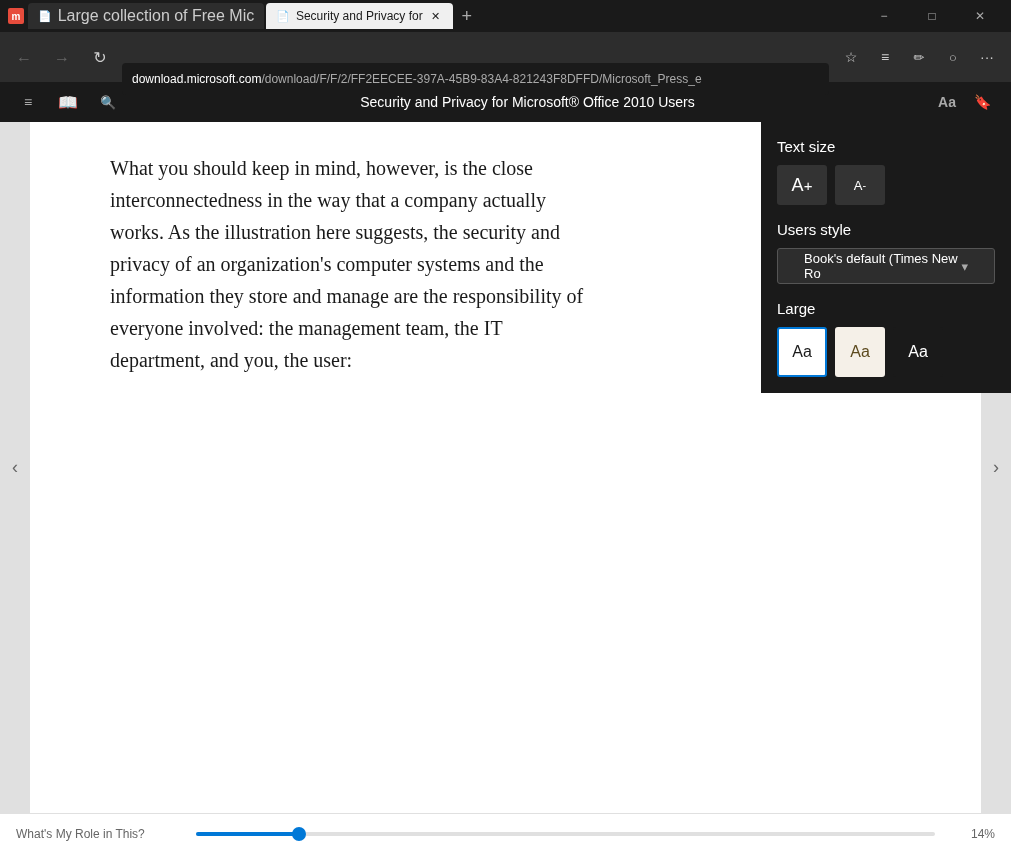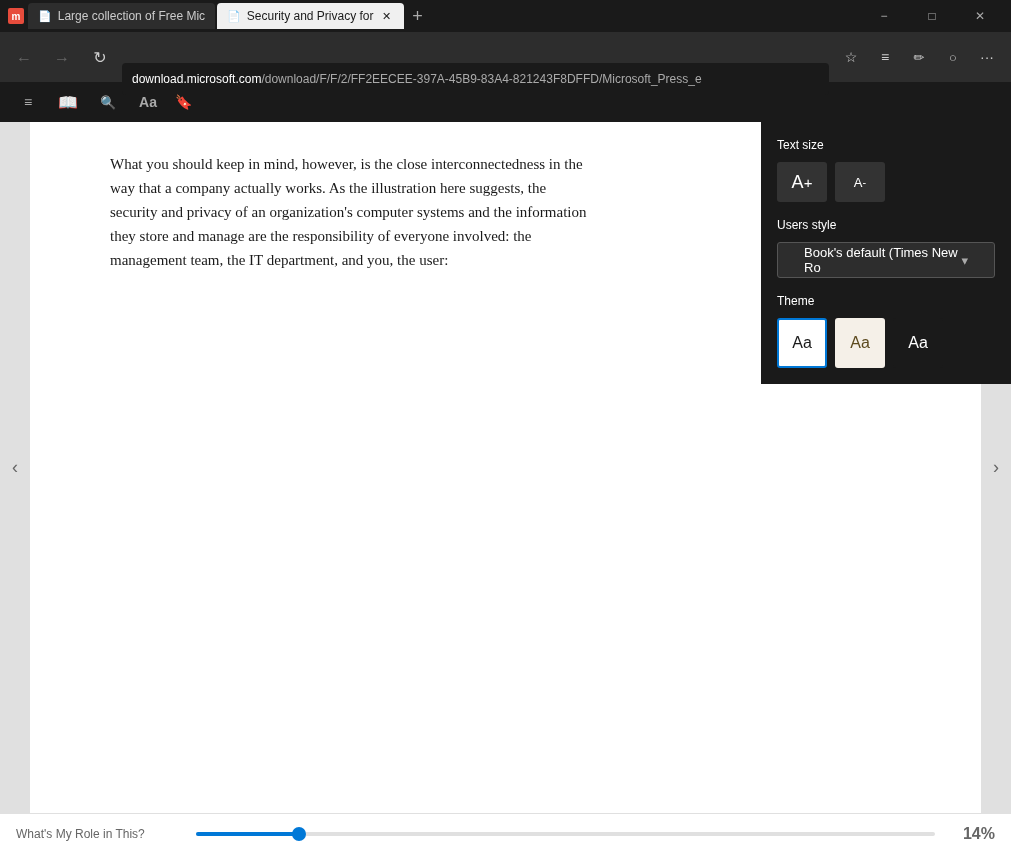--- a/index.html
+++ b/index.html
@@ -160,39 +160,39 @@
       height: 220px;
     }
     .pyramid-svg {
       width: 100%;
       height: 100%;
     }
 
     
     .page-text {
       font-family: 'Times New Roman', serif;
-      font-size: 15px;
+      font-size: 20px;
       line-height: 1.6;
       color: #1a1a1a;
       max-width: 480px;
     }
 
     
     .text-panel {
       width: 250px;
       background: #1a1a1a;
       padding: 16px;
       position: absolute;
       right: 0;
       top: 0;
       z-index: 10;
     }
     .panel-section-title {
       color: #fff;
-      font-size: 12px;
+      font-size: 15px;
       margin-bottom: 10px;
     }
     .text-size-btns {
       display: flex; gap: 8px; margin-bottom: 16px;
     }
     .size-btn {
       width: 50px; height: 40px;
       background: #333;
       border: none;
       border-radius: 3px;
@@ -264,38 +264,37 @@
       top: -5px;
       left: 14%;
       transform: translateX(-50%);
     }
     .bottom-chapter {
       font-size: 12px;
       color: #666;
       min-width: 160px;
     }
     .bottom-percent {
-      font-size: 16px;
+      font-size: 12px;
       color: #666;
       min-width: 40px;
       text-align: right;
-      font-weight: bold;
     }
   </style>
 </head>
 <body>
 
 <div class="titlebar">
   <div class="titlebar-icon">
     <span>m</span>
   </div>
   <div class="titlebar-tabs">
     <div class="tab">
       <span style="font-size:11px;color:#888">📄</span>
-      <span style="font-size:12px;">Large collection of Free Mic</span>
+      <span style="font-size:16px;">Large collection of Free Mic</span>
     </div>
     <div class="tab active">
       <span style="font-size:11px;color:#555">📄</span>
       <span style="font-size:12px;">Security and Privacy for</span>
       <div class="tab-close">✕</div>
     </div>
     <div class="tab-new">+</div>
   </div>
   <div class="titlebar-controls">
     <div class="win-btn">
@@ -331,20 +330,21 @@
     <div class="toolbar-icon-btn" style="font-size:13px;">✏</div>
     <div class="toolbar-icon-btn" style="font-size:13px;">○</div>
     <div class="toolbar-icon-btn">···</div>
   </div>
 </div>
 
 <div class="reader-toolbar">
   <div class="reader-btn">≡</div>
   <div class="reader-btn" style="font-size:16px;">📖</div>
   <div class="reader-btn" style="font-size:13px;">🔍</div>
+  <div class="reader-title">Security and Privacy for Microsoft® Office 2010 Users</div>
   <div class="reader-right">
     <div class="reader-btn" style="font-size:14px;font-weight:bold;">Aa</div>
     <div class="reader-btn" style="font-size:14px;">🔖</div>
   </div>
 </div>
 
 <div class="main-area">
 
   <div class="side-arrow">‹</div>
 
@@ -362,21 +362,21 @@
       <button class="size-btn size-btn-lg">A<sup>+</sup></button>
       <button class="size-btn size-btn-sm">A<sup>-</sup></button>
     </div>
 
     <div class="panel-section-title">Users style</div>
     <div class="font-dropdown">
       <span>Book's default (Times New Ro</span>
       <span style="color:#aaa;">▾</span>
     </div>
 
-    <div class="panel-section-title">Theme</div>
+    <div class="panel-section-title">Large</div>
     <div class="theme-btns">
       <div class="theme-btn theme-light active">
         <span>Aa</span>
       </div>
       <div class="theme-btn theme-sepia">
         <span>Aa</span>
       </div>
       <div class="theme-btn theme-dark">
         <span>Aa</span>
       </div>

